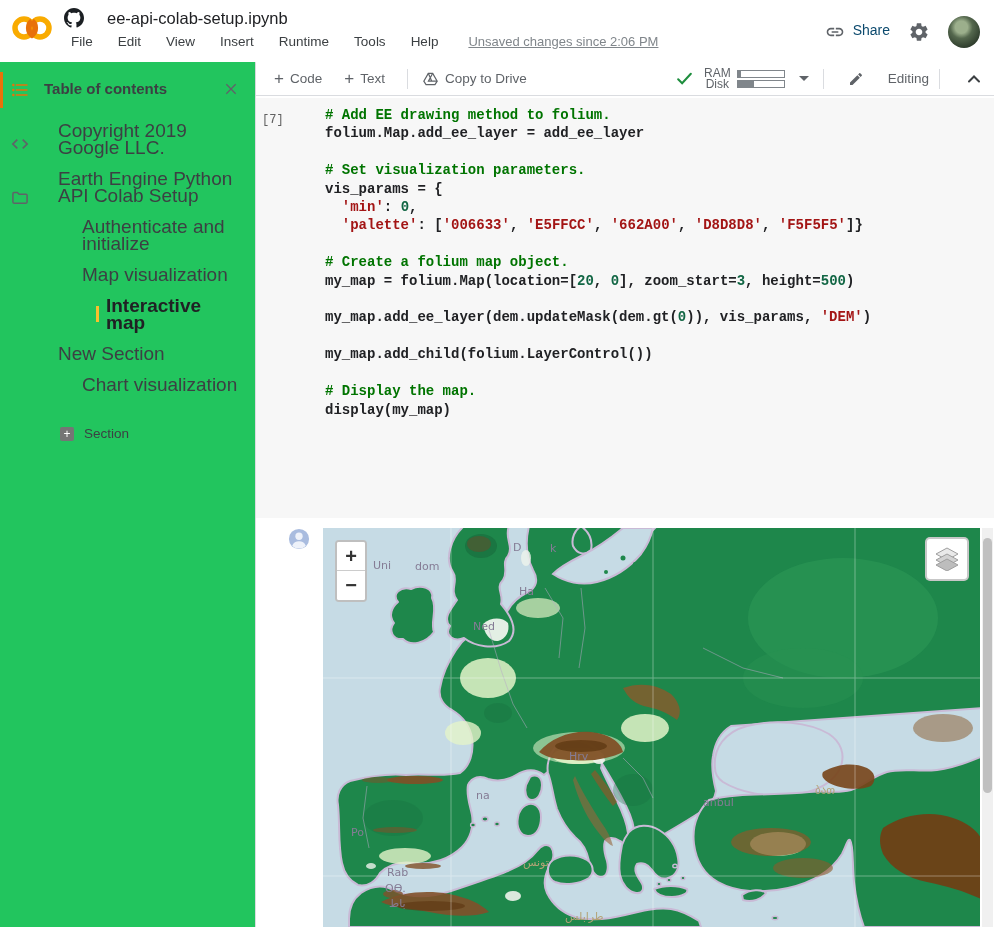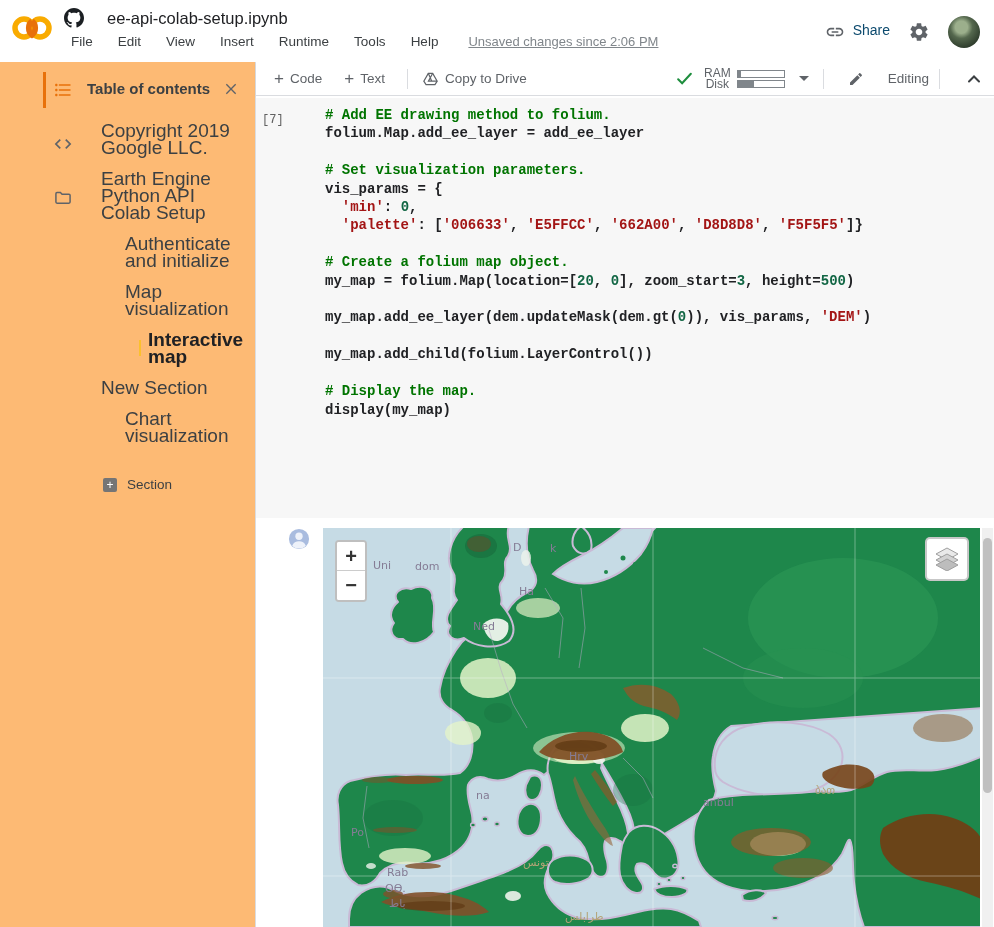--- a/index.html
+++ b/index.html
@@ -18,21 +18,21 @@
   .unsaved { color:#80868b; text-decoration:underline; font-size:13px; margin-left:5px; white-space:nowrap; }
   .head-right { position:absolute; right:14px; top:16px; display:flex; align-items:center; gap:18px; }
   .share { display:flex; align-items:flex-start; gap:8px; color:#0c4a6e; font-size:14px; }
   .avatar { width:32px; height:32px; border-radius:50%;
     background:radial-gradient(circle at 42% 35%, #9caf8c 0 22%, #55684e 40%, #2e3c2c 75%, #1d2a1e); }
 
   
   .bodyrow { flex:1; display:flex; min-height:0; }
 
   
-  .sidebar { width:256px; border-right:1px solid #dadce0; display:flex; background:#fdba74;padding-left:43px; }
+  .sidebar { width:256px; border-right:1px solid #dadce0; display:flex; background:#22c55e; }
   .rail { width:40px; padding-top:14px; display:flex; flex-direction:column; align-items:center; gap:26px; }
   .rail-item { position:relative; width:100%; display:flex; justify-content:center; padding:4px 0; }
   .rail-item.active::before { content:""; position:absolute; left:0; top:-4px; bottom:-4px; width:3px; background:#e8710a; }
   .panel { flex:1; padding-top:18px; }
   .panel-head { display:flex; align-items:center; justify-content:space-between; padding:0 16px 0 4px; }
   .panel-title { font-size:15px; color:#3c4043; font-weight:700; }
   .toc-list { margin-top:18px; }
   .toc-item { font-size:19px; color:#3c4043; padding:7px 10px 7px 0; line-height:17px; cursor:pointer; display:flex; align-items:center; }
   .toc-item.lvl1 { padding-left:18px; }
   .toc-item.lvl2 { padding-left:42px; }

